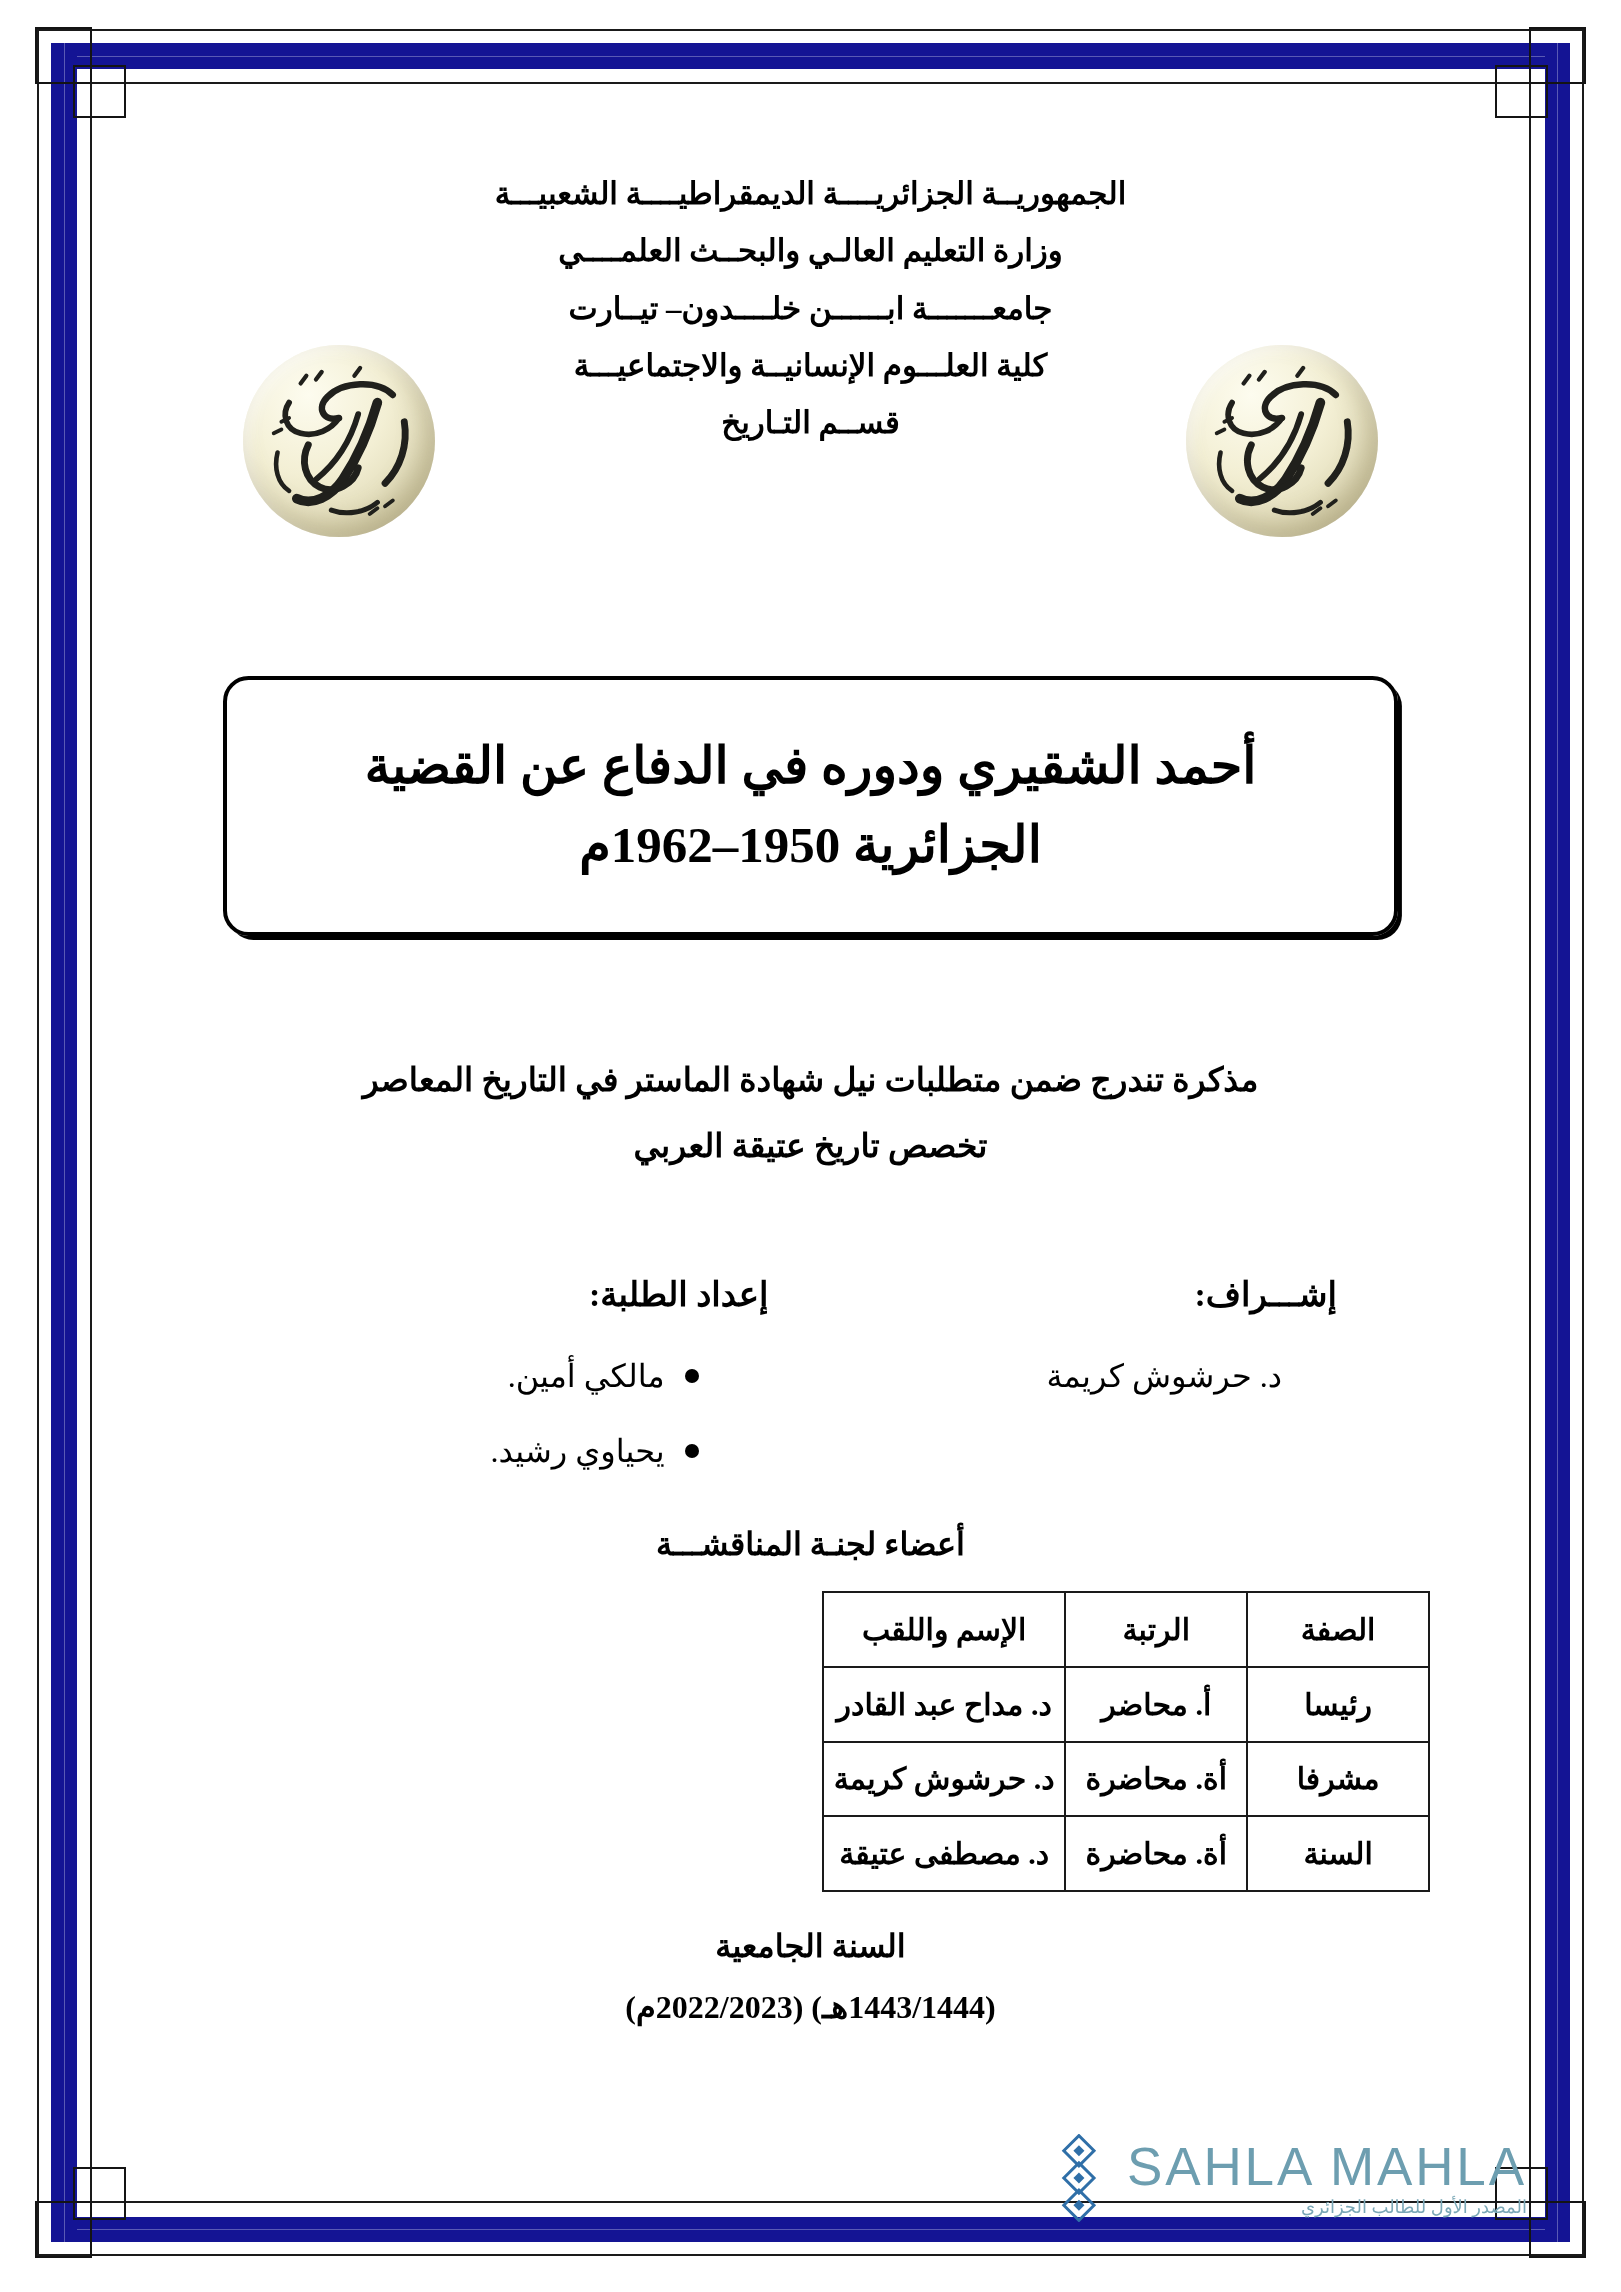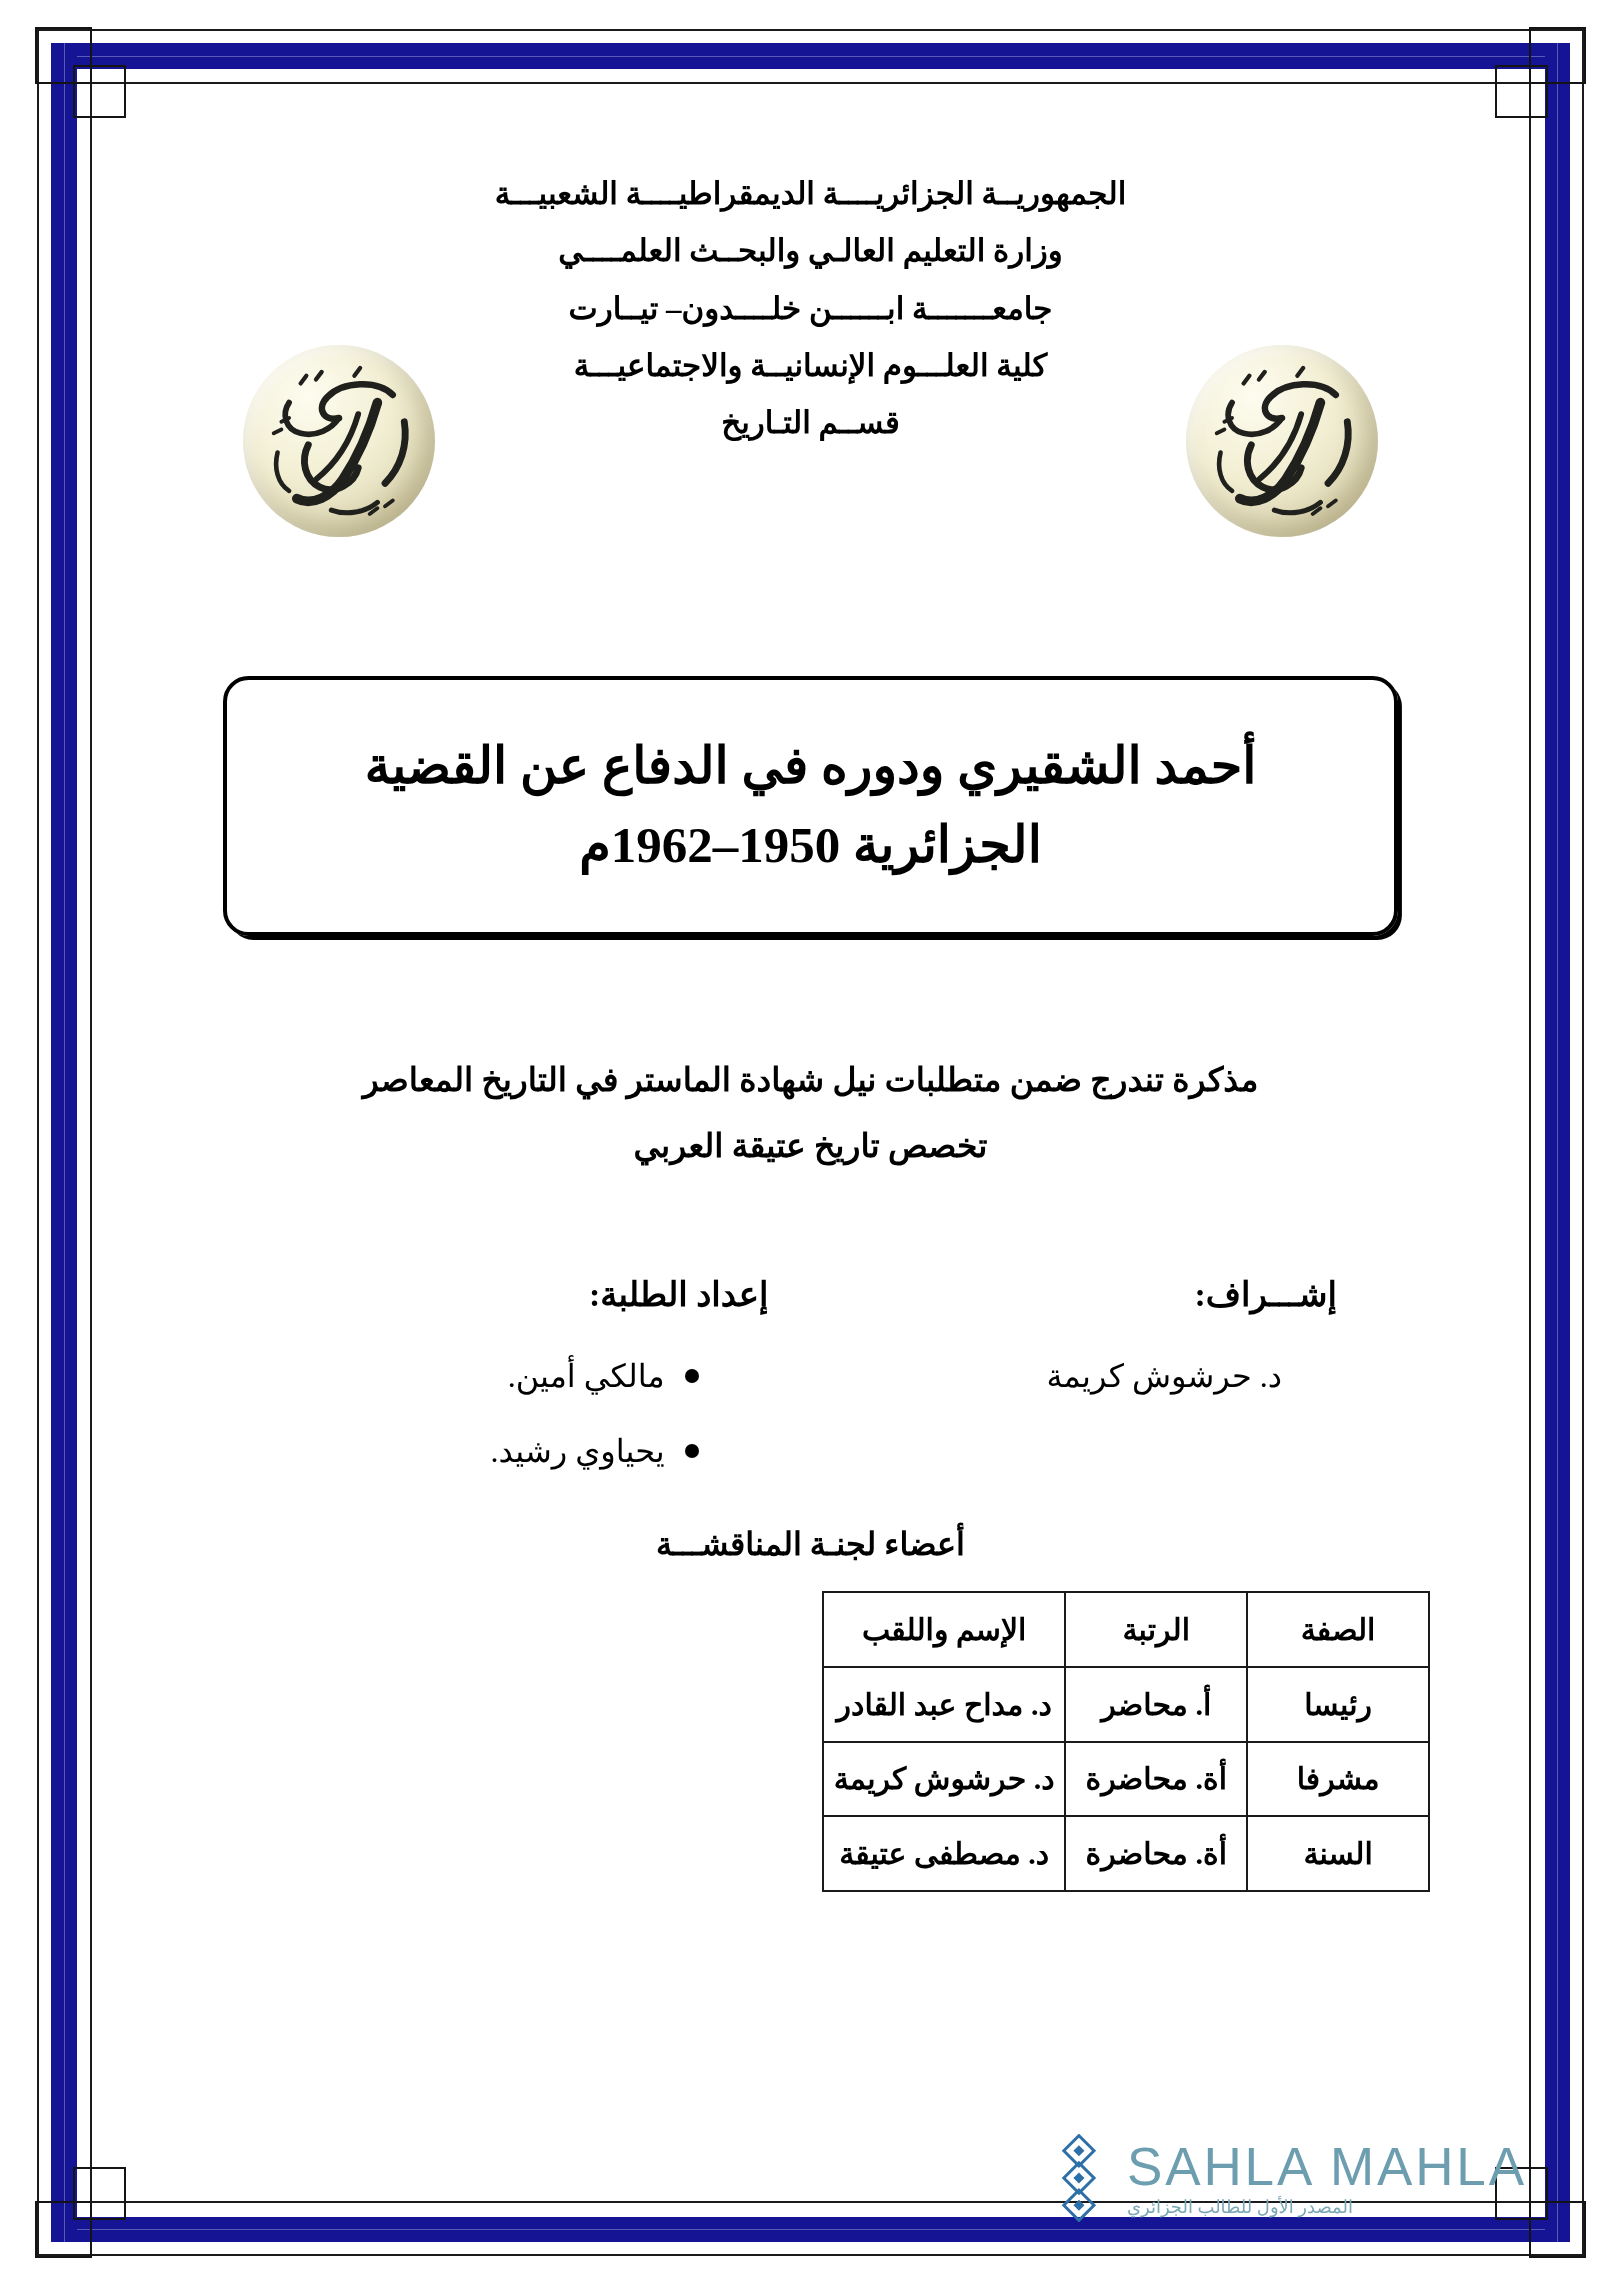--- a/index.html
+++ b/index.html
@@ -244,21 +244,21 @@
   
   .watermark {
     position: absolute;
     right: 94px;
     bottom: 71px;
     display: flex;
     flex-direction: row-reverse;
     align-items: center;
     gap: 13.7px;
   }
-  .wm-text { text-align: left; }
+  .wm-text { text-align: right; }
   .wm-main {
     font-family: "Liberation Sans", "DejaVu Sans", sans-serif;
     font-size: 53px;
     letter-spacing: 2.9px;
     color: #6d9eb0;
     line-height: 1;
     direction: ltr;
   }
   .wm-sub {
     font-family: Liberation Serif, serif;
@@ -405,20 +405,24 @@
         <td class="reg">د.  حرشوش كريمة</td>
       </tr>
       <tr>
         <td class="reg">السنة</td>
         <td class="reg">أة. محاضرة</td>
         <td class="reg">د. مصطفى عتيقة</td>
       </tr>
     </tbody>
   </table>
 
+  <div class="year-block">
+    <div class="year-line">السنة الجامعية</div>
+    <div class="year-line">(1443/1444هـ) (2022/2023م)</div>
+  </div>
 
   <div class="watermark">
     <svg class="wm-mark" viewBox="0 0 76 90" aria-hidden="true">
       <g fill="none" stroke="#2f6fa8" stroke-width="3">
         <rect x="30" y="6" width="22" height="22" transform="rotate(45 41 17)"></rect>
         <rect x="30" y="34" width="22" height="22" transform="rotate(45 41 45)"></rect>
         <rect x="30" y="62" width="22" height="22" transform="rotate(45 41 73)"></rect>
       </g>
       <g fill="#2f6fa8">
         <rect x="37" y="13" width="8" height="8" transform="rotate(45 41 17)"></rect>

